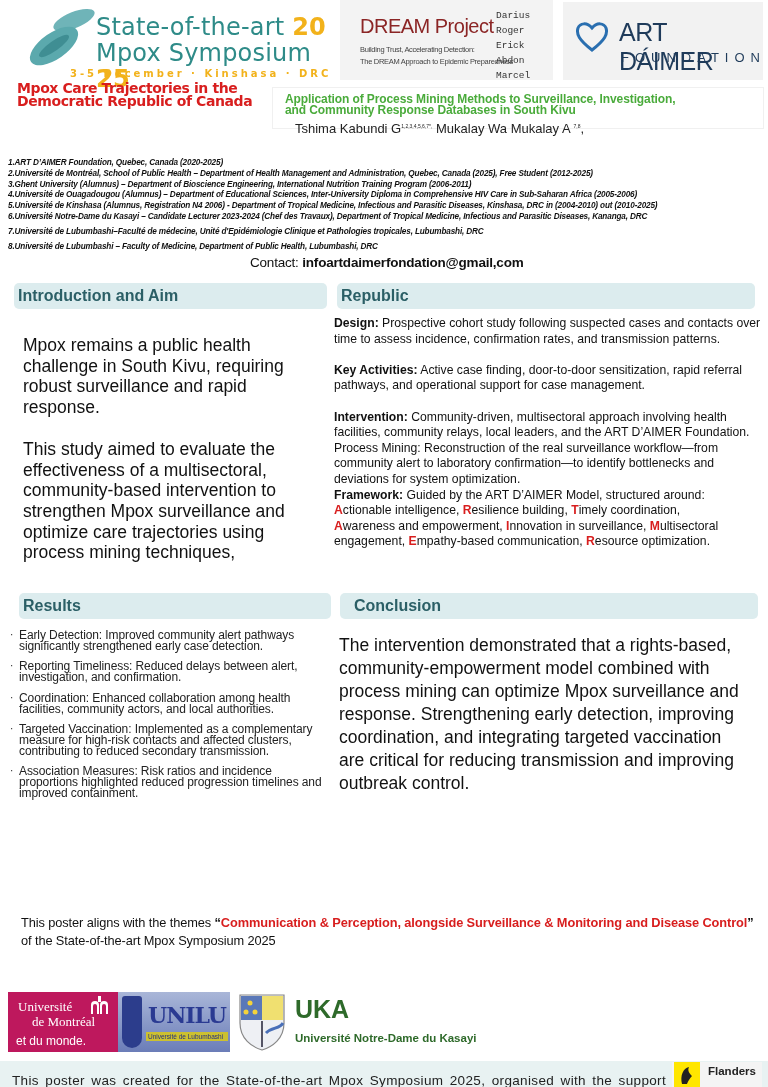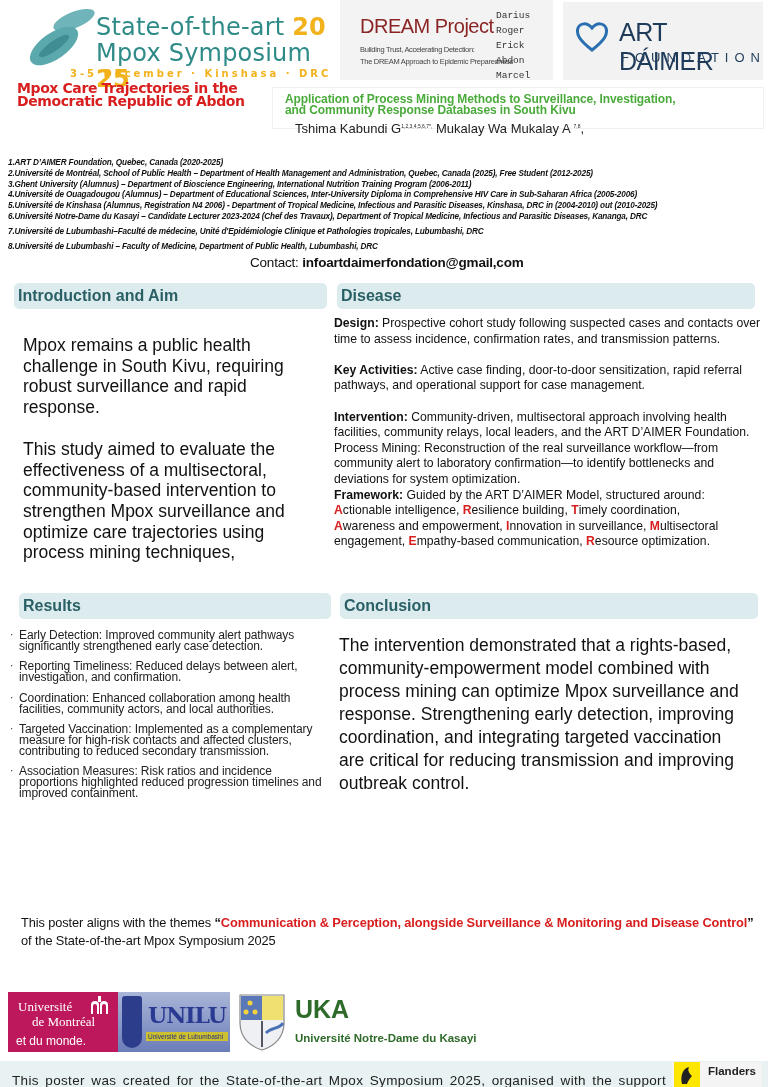--- a/index.html
+++ b/index.html
@@ -39,21 +39,21 @@
   .aff { font-size: 8.2px; font-weight: bold; font-style: italic; color: #111; line-height: 10.8px; white-space: nowrap; letter-spacing: -0.15px; }
   .aff.gap { margin-top: 4px; }
   #contact { left: 250px; top: 255px; font-size: 13.5px; color: #111; white-space: nowrap; letter-spacing: -0.2px; }
   #contact b { font-weight: bold; }
 
   
   .sec-head { position: absolute; height: 26px; background: #dcecee; border-radius: 5px; color: #2b5f66; font-size: 16px; font-weight: bold; padding: 4px 0 0 4px; }
   #h-intro { left: 14px; top: 283px; width: 313px; }
   #h-methods { left: 337px; top: 283px; width: 418px; }
   #h-results { left: 19px; top: 593px; width: 312px; padding-left: 4px; }
-  #h-conclusion { left: 340px; top: 593px; width: 418px; padding-left: 4px; }
+  #h-conclusion { left: 340px; top: 593px; width: 418px; padding-left: 14px; }
 
   
   #intro { left: 23px; top: 312px; width: 300px; font-size: 17.5px; line-height: 20.7px; color: #111; margin-top: 23px; }
   #intro p + p { margin-top: 21px; }
 
   
   #methods { left: 334px; top: 316px; width: 430px; font-size: 12.2px; line-height: 15.6px; color: #111; }
   #methods .para { }
   #methods .para.sp { margin-top: 15.6px; }
   .red { color: #d81e1e; font-weight: bold; }
@@ -109,21 +109,21 @@
   </div>
   <div class="sym-line2">
     <span>Mpox Symposium</span>
     <span class="sym-year">25</span>
   </div>
   <div class="sym-dates">3-5 December · Kinshasa · DRC</div>
 </div>
 
 <div id="poster-subtitle-red" class="abs">
   <div>Mpox Care Trajectories in the</div>
-  <div>Democratic Republic of Abdon</div>
+  <div>Democratic Republic of Canada</div>
 </div>
 
 <div id="dream-logo" class="abs">
   <div class="dream-title">DREAM Project</div>
   <div class="dream-sub">
     <div>Building Trust, Accelerating Detection:</div>
     <div>The DREAM Approach to Epidemic Preparedness</div>
   </div>
   <div class="dream-names">
     <div>Darius</div>
@@ -162,21 +162,21 @@
   <div class="aff">6.Université Notre-Dame du Kasayi – Candidate Lecturer  2023-2024 (Chef des Travaux), Department of Tropical Medicine, Infectious and Parasitic Diseases, Kananga, DRC</div>
   <div class="aff gap">7.Université de Lubumbashi–Faculté de médecine, Unité d'Epidémiologie Clinique et Pathologies tropicales, Lubumbashi, DRC</div>
   <div class="aff gap">8.Université de Lubumbashi – Faculty of Medicine, Department of Public Health, Lubumbashi, DRC</div>
 </div>
 
 <div id="contact" class="abs">
   <span>Contact: </span><b>infoartdaimerfondation@gmail,com</b>
 </div>
 
 <div id="h-intro" class="sec-head">Introduction and Aim</div>
-<div id="h-methods" class="sec-head">Disease</div>
+<div id="h-methods" class="sec-head">Republic</div>
 <div id="h-results" class="sec-head">Results</div>
 <div id="h-conclusion" class="sec-head">Conclusion</div>
 
 <div id="intro" class="abs">
   <p>Mpox remains a public health challenge in South Kivu, requiring robust surveillance and rapid response.</p>
   <p>This study aimed to evaluate the effectiveness of a multisectoral, community-based intervention to strengthen Mpox surveillance and optimize care trajectories using process mining techniques,</p>
 </div>
 
 <div id="methods" class="abs">
   <div class="para">

